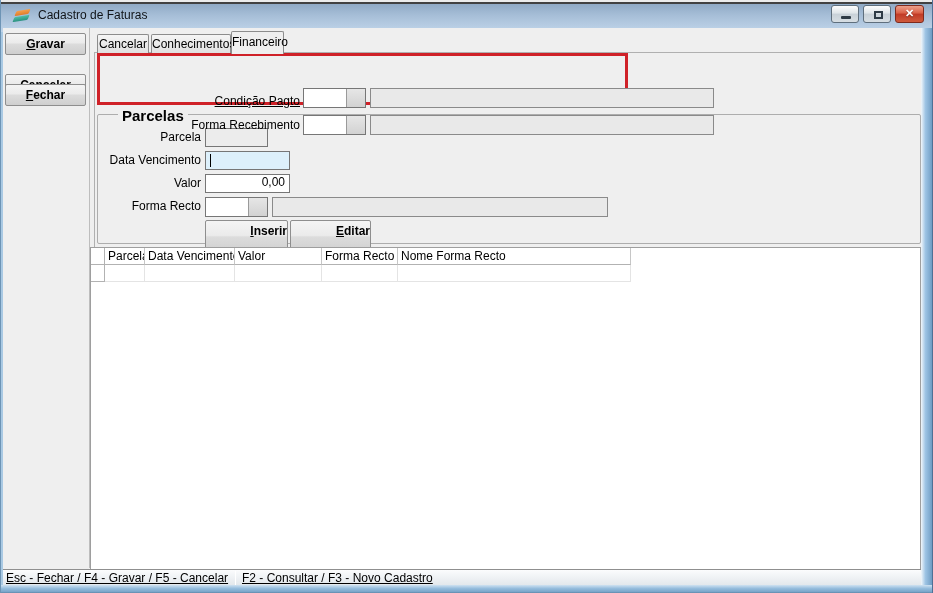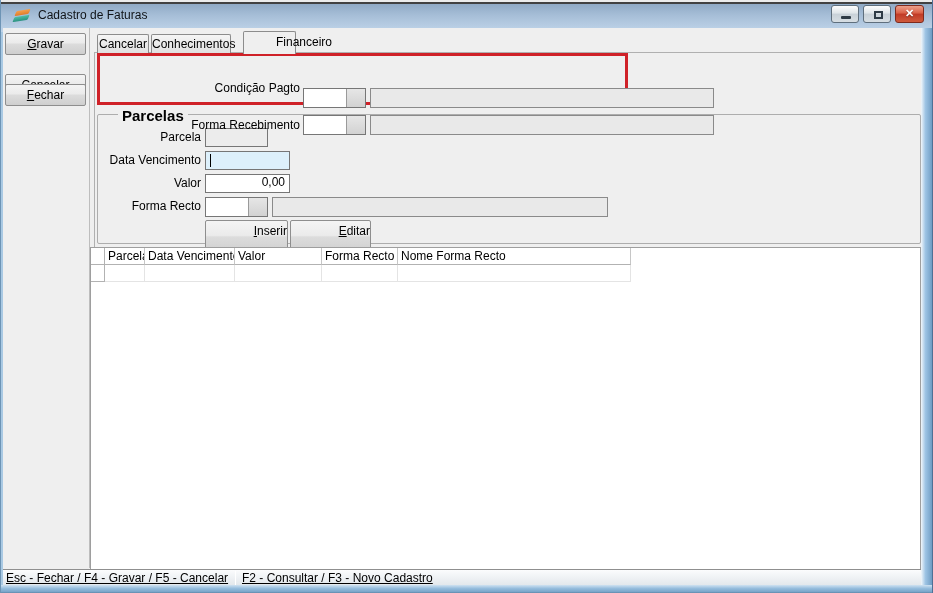--- a/index.html
+++ b/index.html
@@ -24,39 +24,39 @@
   .app-body{position:absolute;left:2px;top:28px;width:920px;height:557px;background:#efefef;border-right:1px solid #8a8a8a;}
   .bottom-frame{position:absolute;left:0;top:585px;width:100%;height:8px;
                 background:linear-gradient(180deg,#cfe2f1,#93bbdc 45%,#7aa5c9 85%,#5d86a8);}
   .right-frame{position:absolute;right:0;top:28px;width:11px;height:557px;
                background:linear-gradient(90deg,#f2f7fb,#9ec4e4 40%,#6f9dc4);}
 
   
   .side-sep{position:absolute;left:86px;top:0;width:1px;height:540px;background:#bdbdbd;}
   .btn{position:absolute;border:1px solid #8e8e8e;border-radius:2px;
        background:linear-gradient(180deg,#f4f4f4,#ebebeb 45%,#dcdcdc 50%,#cfcfcf);
-       font-size:12px;font-weight:normal;color:#000;text-align:center;cursor:pointer;}
+       font-size:12px;font-weight:bold;color:#000;text-align:center;cursor:pointer;}
   .sbtn{left:2px;width:81px;height:22px;line-height:20px;}
   .sbtn.b1{top:5px;} .sbtn.b2{top:46px;} .sbtn.b3{top:56px;}
   .hot{text-decoration:underline;}
 
   
   .tab-page{position:absolute;left:91px;top:24px;width:828px;height:515px;border:1px solid #b0b0b0;background:#efefef;}
   .tab{position:absolute;border:1px solid #8c8c8c;border-bottom:none;border-radius:2px 2px 0 0;
        font-size:12px;color:#000;text-align:center;cursor:pointer;}
   .tab.inactive{top:6px;height:19px;line-height:18px;background:linear-gradient(180deg,#f5f5f5,#e0e0e0);}
   .tab.active{top:3px;height:23px;line-height:21px;background:#efefef;z-index:5;}
   .tab.t1{left:94px;width:52px;}
   .tab.t2{left:148px;width:80px;}
-  .tab.t3{left:240px;width:53px;padding-left:32px;}
+  .tab.t3{left:228px;width:53px;}
 
   
   .redbox{position:absolute;left:94px;top:25px;width:531px;height:52px;border:3px solid #cf2128;z-index:4;background:#efefef;}
   .flabel{position:absolute;width:190px;text-align:right;font-size:12px;color:#000;}
-  .lab-row1{left:10px;top:25px;} .lab-row2{left:10px;top:62px;}
+  .lab-row1{left:10px;top:38px;text-decoration:underline;} .lab-row2{left:10px;top:62px;}
   .combo{position:absolute;width:63px;height:20px;border:1px solid #767676;background:#fff;display:flex;}
   .combo .edit{flex:1;background:#fff;}
   .combo .lookup{width:19px;background:linear-gradient(180deg,#e6e6e6,#d2d2d2);border-left:1px solid #9a9a9a;cursor:pointer;}
   .ro-field{position:absolute;height:20px;border:1px solid #8a8a8a;background:#e9e9e9;}
   .combo.c-row1{left:203px;top:32px;} .ro-field.n-row1{left:270px;top:32px;width:344px;}
   .combo.c-row2{left:203px;top:59px;} .ro-field.n-row2{left:270px;top:59px;width:344px;}
 
   
   .groupbox{position:absolute;left:94px;top:86px;width:824px;height:130px;border:1px solid #adadad;border-radius:2px;}
   .group-title{position:absolute;left:20px;top:-8px;background:#efefef;padding:0 4px;font-size:15px;font-weight:bold;color:#000;}

